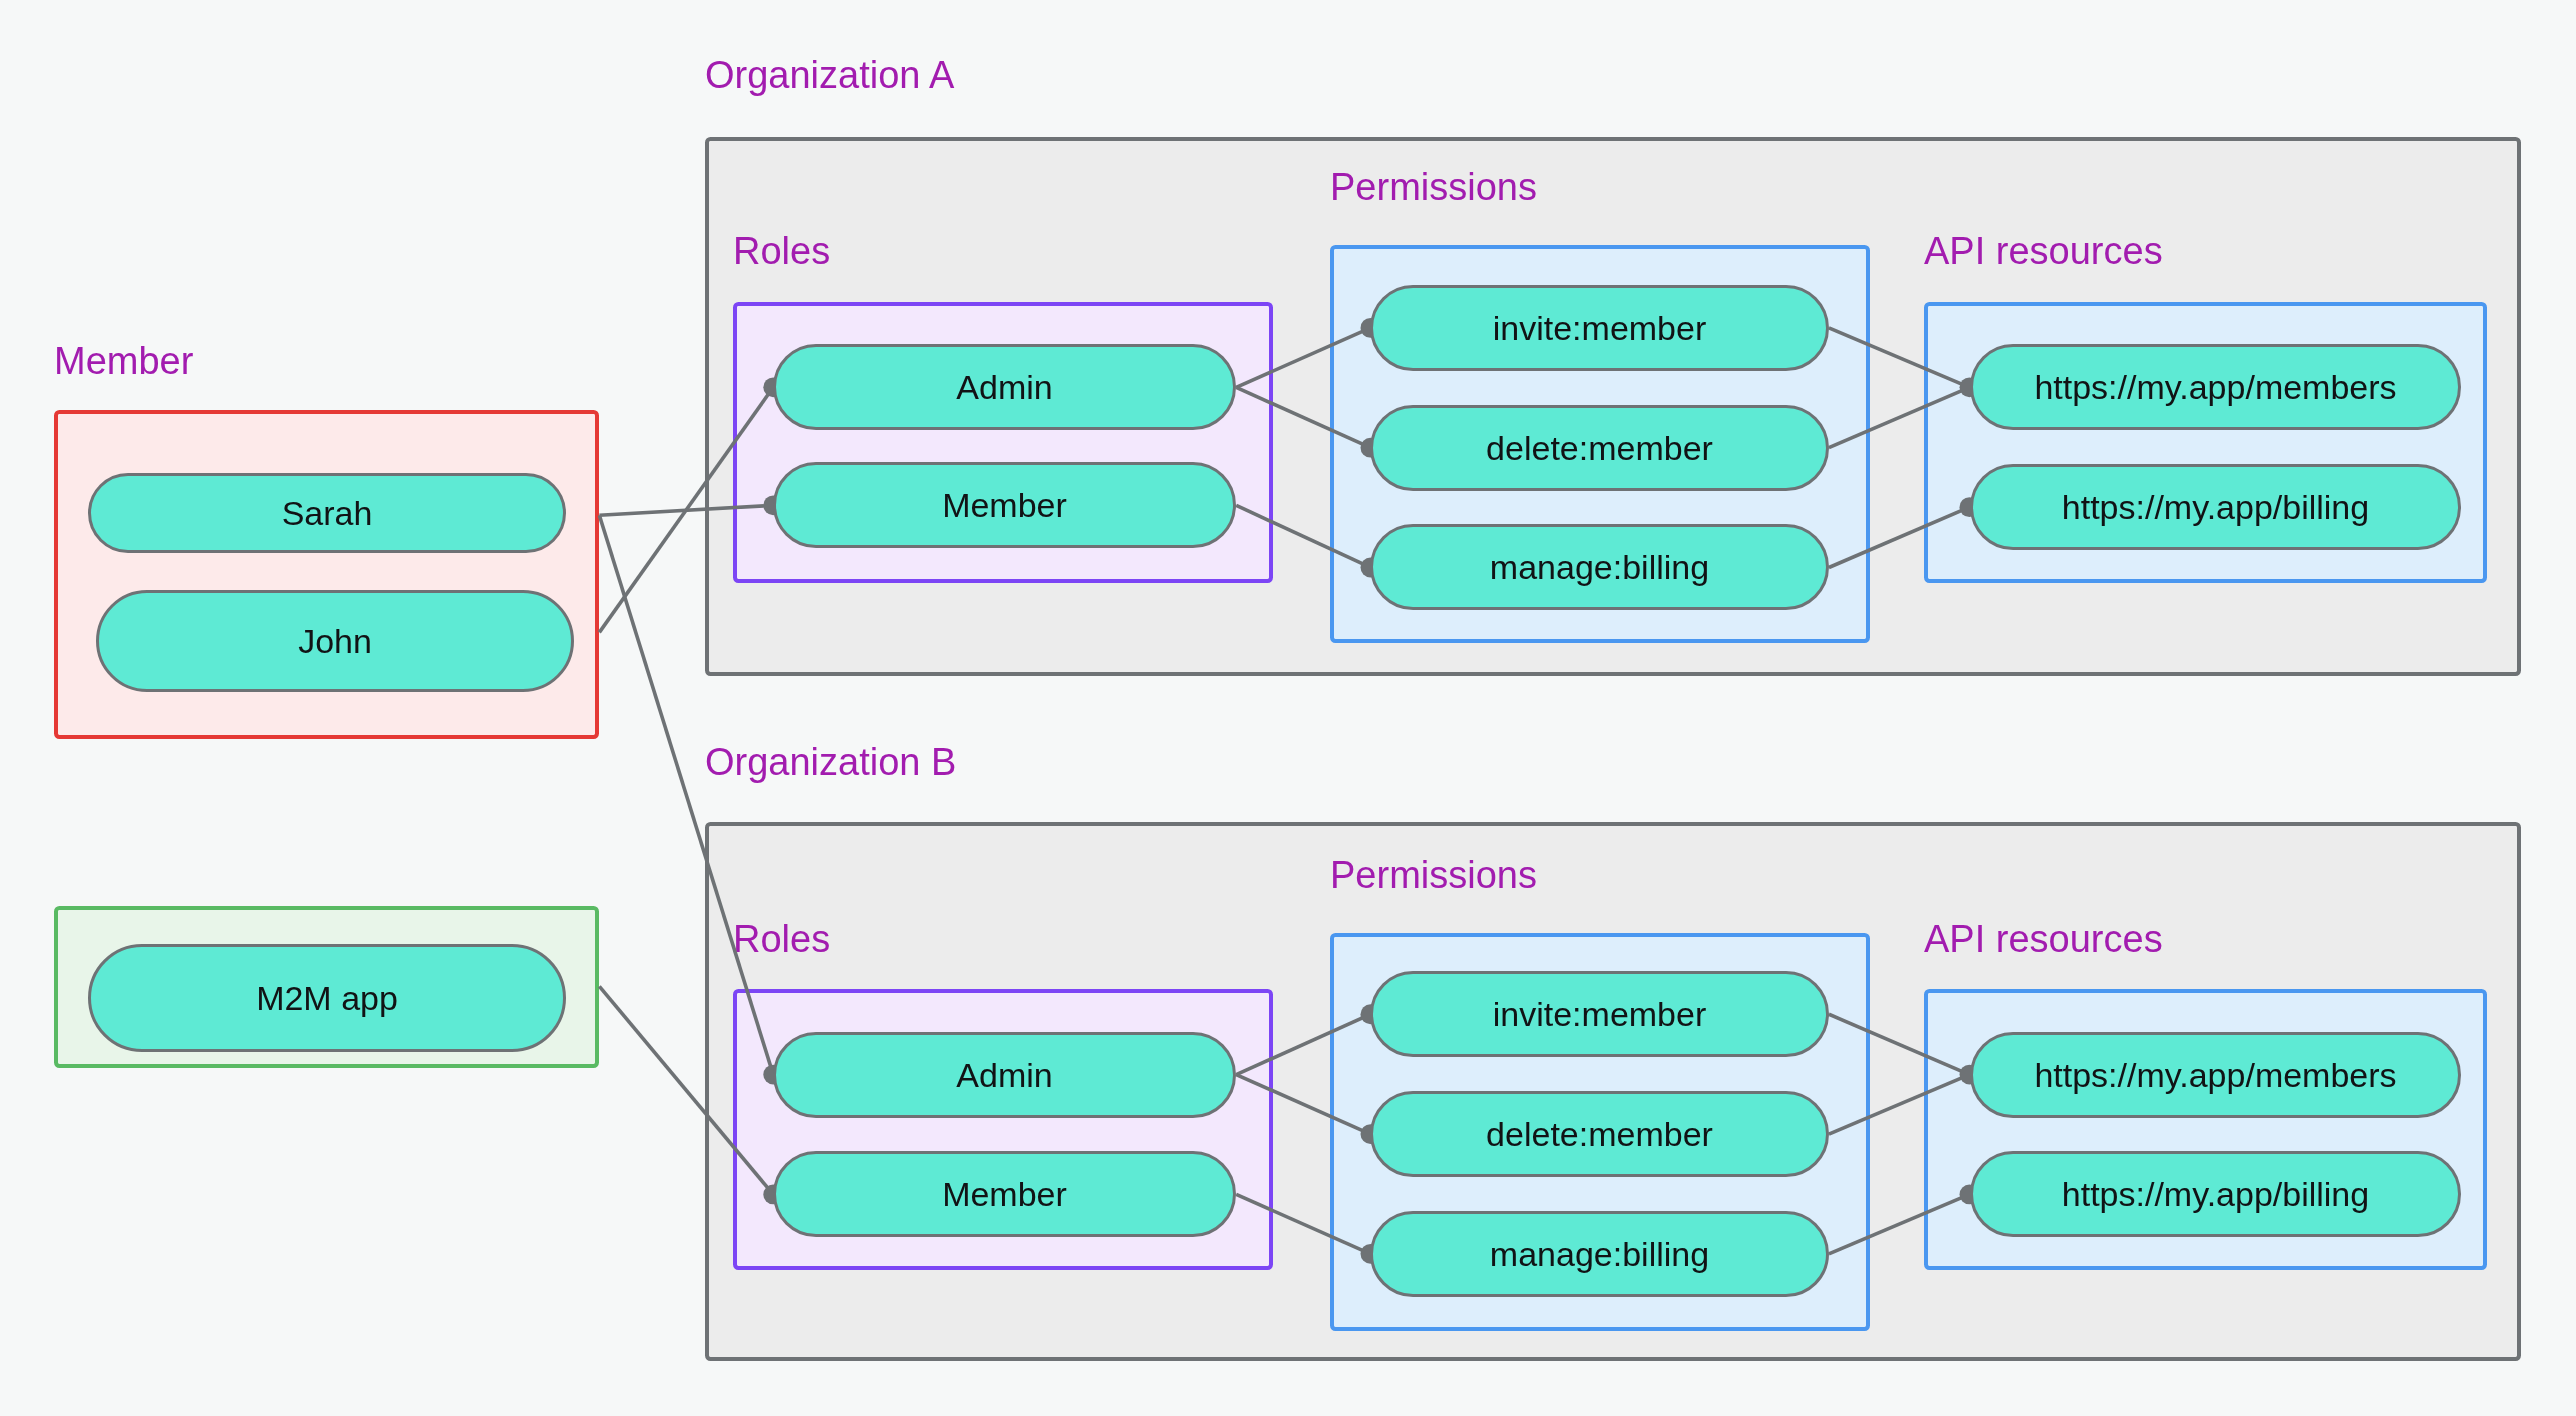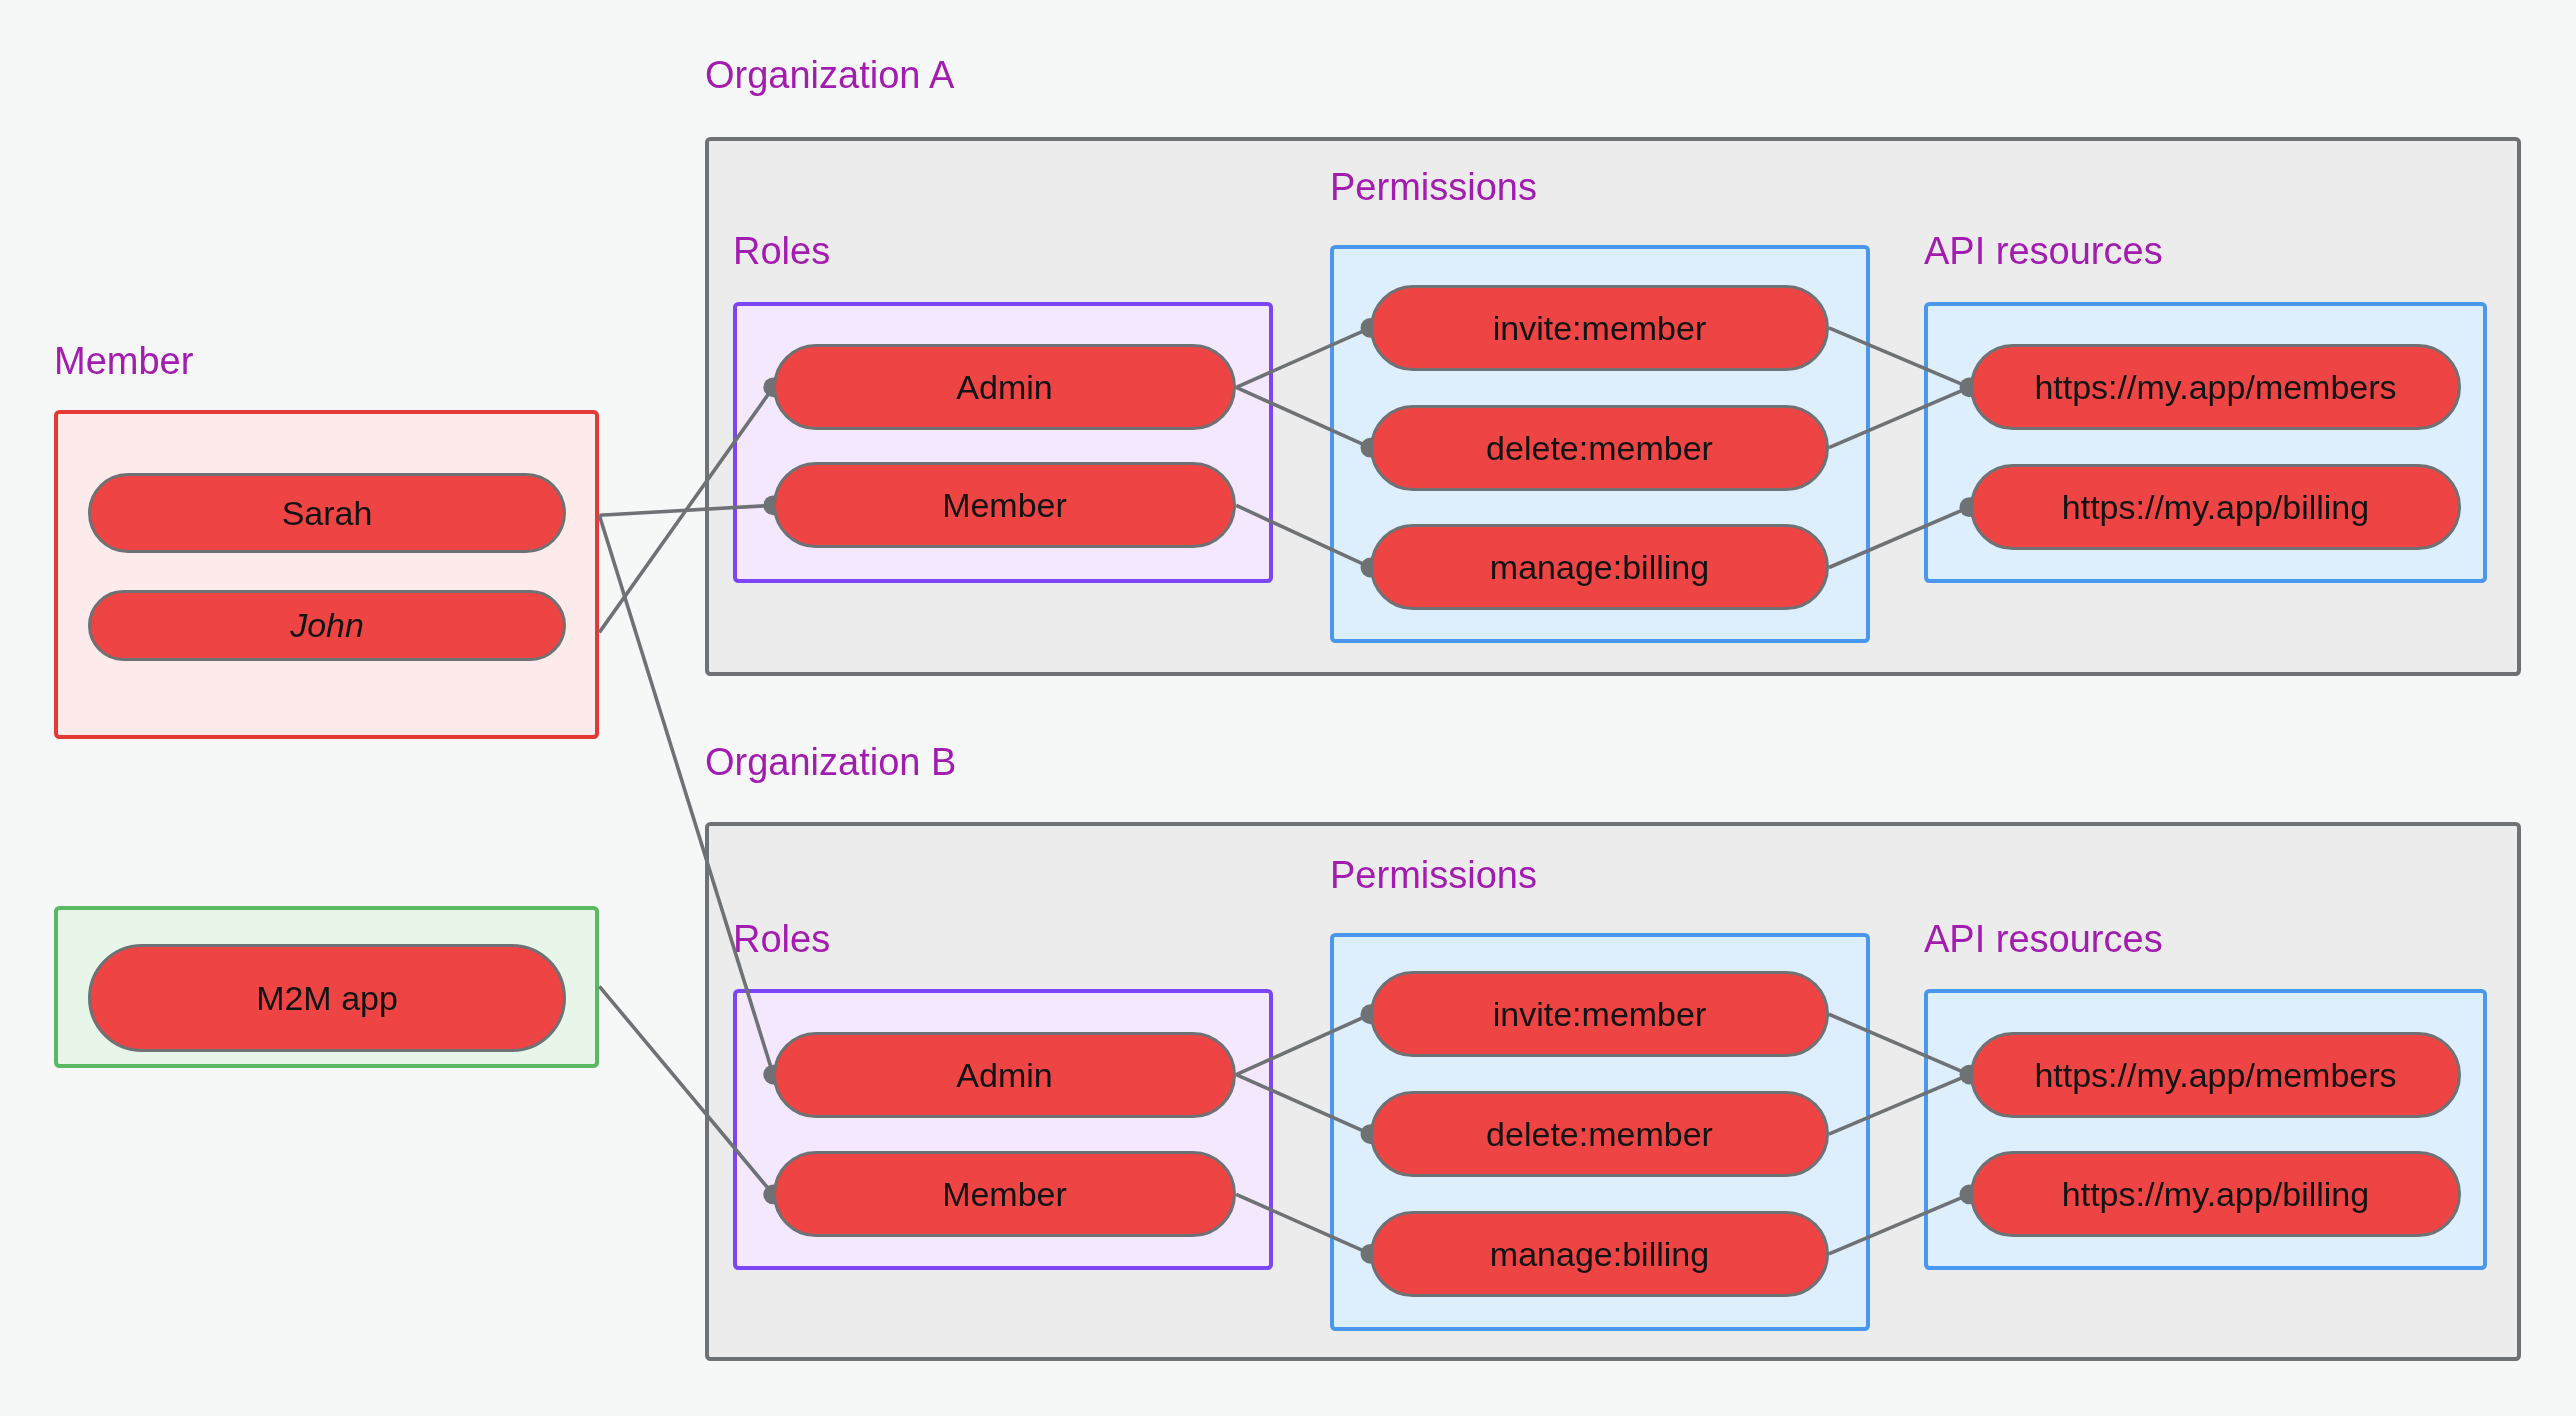--- a/index.html
+++ b/index.html
@@ -44,21 +44,21 @@
     background: #f3e8fd;
     border: 4.5px solid #7c45f5;
   }
   .perm-box, .api-box {
     background: #ddeefc;
     border: 4.5px solid #4a97f0;
   }
   .pill {
     position: absolute;
     box-sizing: border-box;
-    background: #ef4444;
+    background: #5eead4;
     border: 3.6px solid #6e7275;
     border-radius: 900px;
     display: flex;
     align-items: center;
     justify-content: center;
     font-size: 34px;
     color: #111315;
     white-space: nowrap;
     z-index: 4;
   }
@@ -120,21 +120,21 @@
     <circle cx="1521" cy="1126" r="11"></circle>
     <circle cx="1521" cy="1259" r="11"></circle>
     <circle cx="1521" cy="1392" r="11"></circle>
     <circle cx="2186" cy="1193" r="11"></circle>
     <circle cx="2186" cy="1326" r="11"></circle>
   </svg>
 
   <div class="section-label" style="left:54px; top:342px;">Member</div>
   <div class="group-box users-box" style="left:54px; top:410px; width:545px; height:329px;"></div>
   <div class="pill" style="left:88px; top:473px; width:478px; height:80px; z-index:5;">Sarah</div>
-  <div class="pill" style="left:88px; top:590px; width:478px; height:71px; z-index:5;font-style:italic;">John</div>
+  <div class="pill" style="left:96px; top:590px; width:478px; height:102px; z-index:5;">John</div>
 
   <div class="group-box m2m-box" style="left:54px; top:906px; width:545px; height:162px;"></div>
   <div class="pill" style="left:88px; top:944px; width:478px; height:108px; z-index:5;">M2M app</div>
 
   <div class="section-label" style="left:705px; top:56px;">Organization A</div>
   <div class="group-box org-box" style="left:705px; top:137px; width:1816px; height:539px;"></div>
 
   <div class="section-label" style="left:733px; top:232px;">Roles</div>
   <div class="group-box roles-box" style="left:733px; top:302px; width:540px; height:281px;"></div>
   <div class="pill" style="left:773px; top:344px; width:463px; height:86px;">Admin</div>

